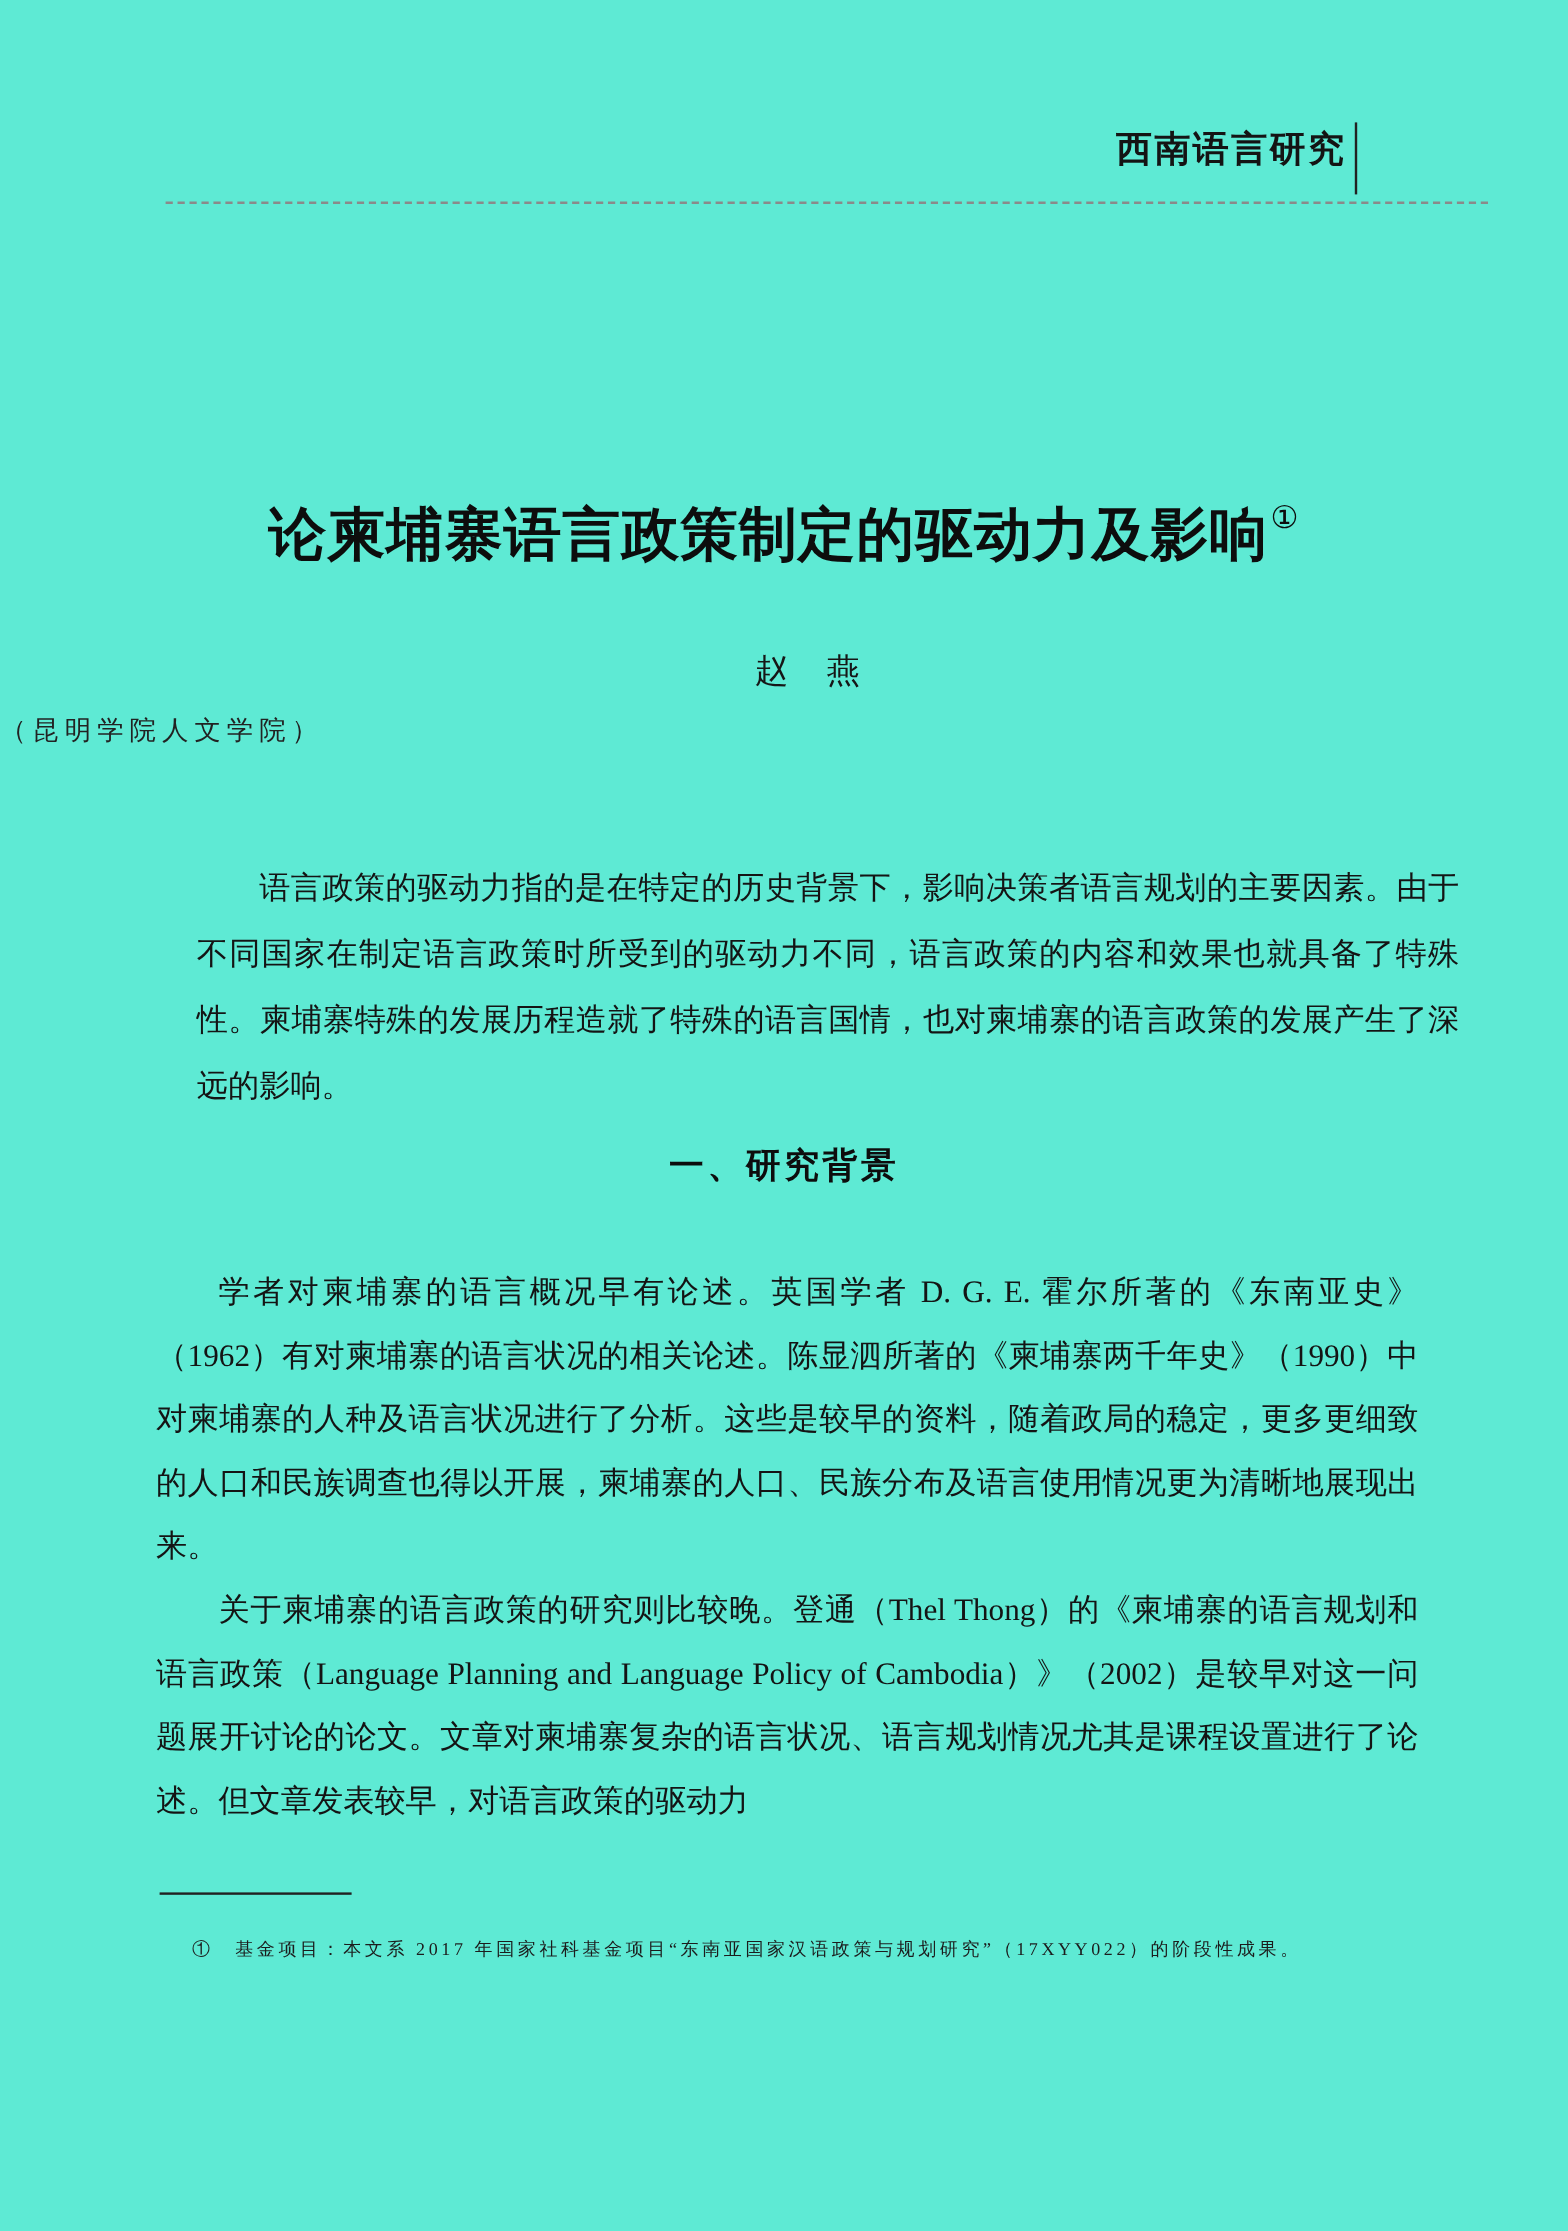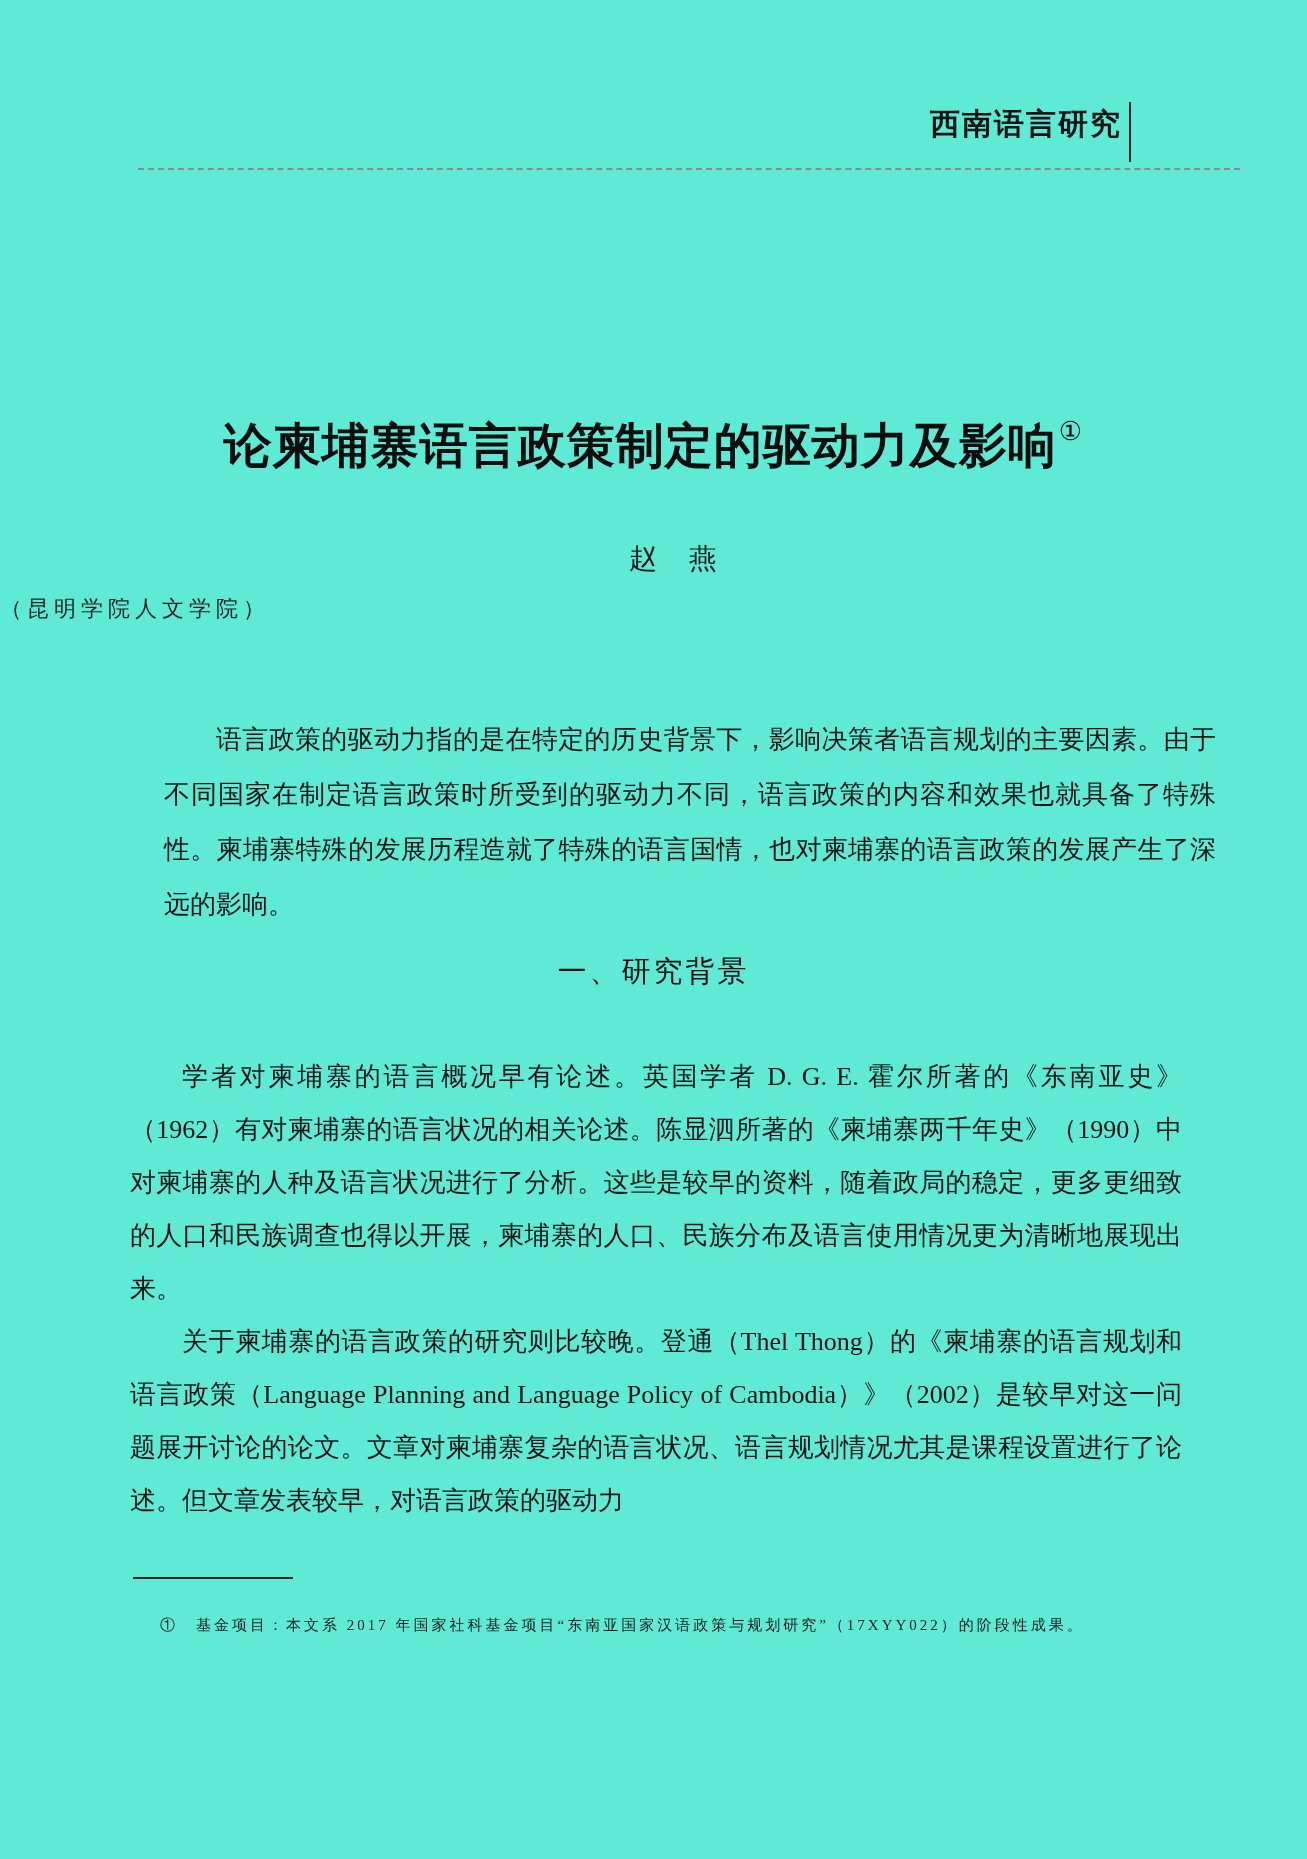--- a/index.html
+++ b/index.html
@@ -99,21 +99,21 @@
   }
   
   .section-heading {
     position: absolute;
     top: 952px;
     left: 0;
     width: 1307px;
     text-align: center;
     font-family: "Liberation Sans", "DejaVu Sans", sans-serif;
     font-size: 29px;
-    font-weight: 400;
+    font-weight: 700;
     letter-spacing: 3px;
     color: #0d0d0d;
   }
   
   .body-text {
     position: absolute;
     top: 1050px;
     left: 130px;
     width: 1052px;
   }

